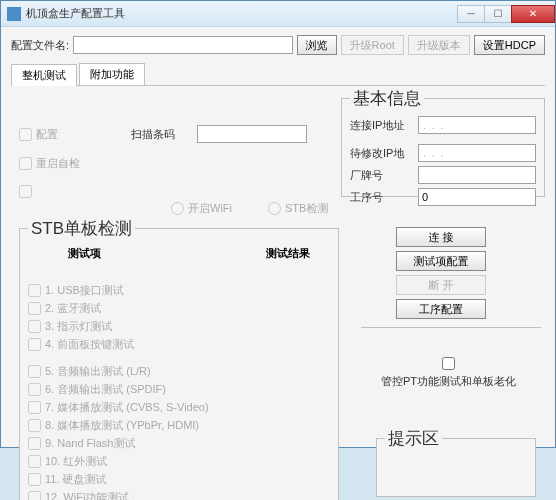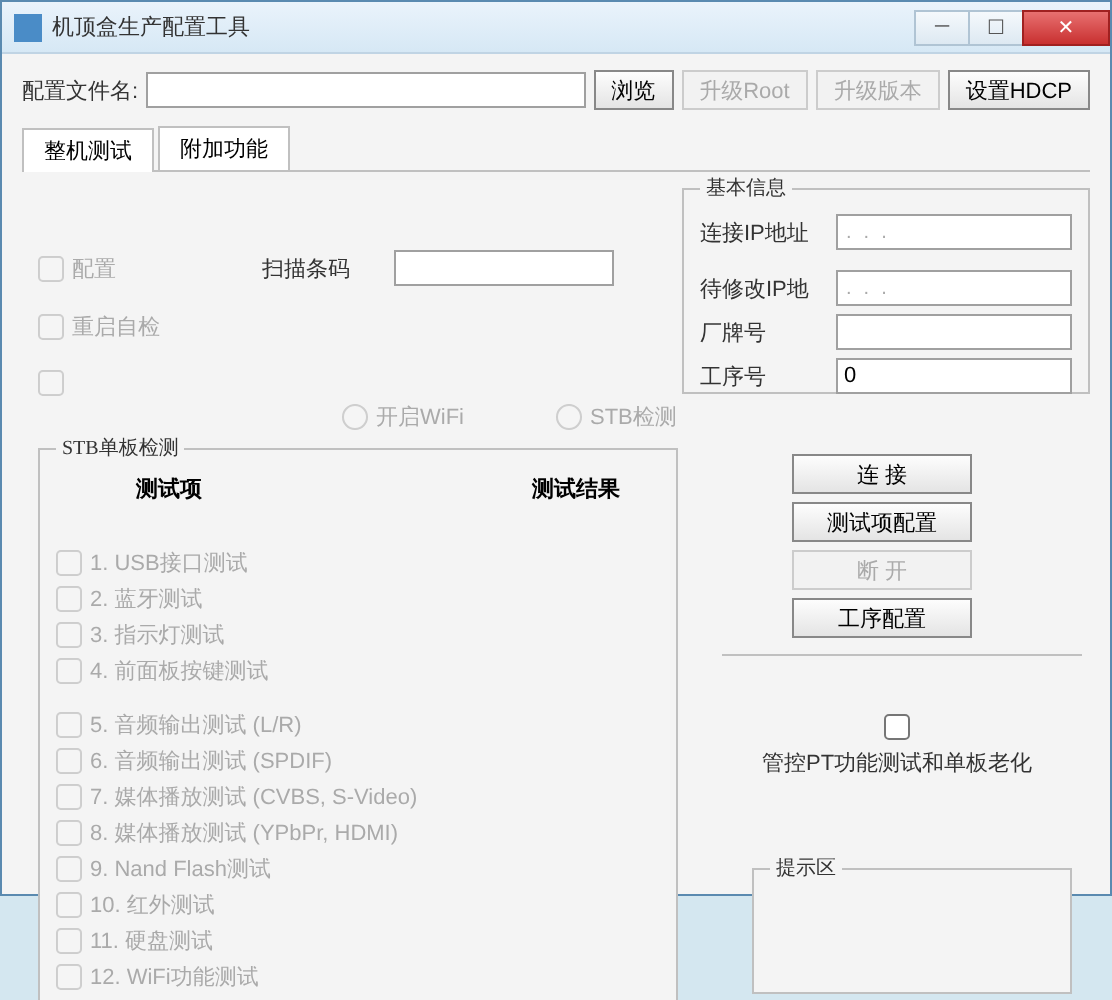--- a/index.html
+++ b/index.html
@@ -14,21 +14,21 @@
 .content { padding: 8px 10px; background: #f4f4f4; height: calc(100% - 26px); position: relative; }
 .toprow { display: flex; align-items: center; gap: 4px; margin-bottom: 8px; }
 .label { color: #333; font-size: 11px; }
 .textbox { border: 1px solid #a0a0a0; background: #fff; height: 18px; padding: 1px 3px; font-size: 11px; }
 .btn { height: 20px; padding: 0 8px; border: 1px solid #888; background: linear-gradient(#fdfdfd,#e4e4e4); font-size: 11px; cursor: pointer; }
 .btn[disabled] { color: #aaa; border-color: #ccc; background: #f2f2f2; cursor: default; }
 .tabs { display: flex; border-bottom: 1px solid #c0c0c0; margin-bottom: 6px; }
 .tab { padding: 3px 10px; border: 1px solid #c0c0c0; border-bottom: none; background: #fff; margin-right: 2px; font-size: 11px; }
 .tab.active { background: #fff; position: relative; top: 1px; }
 fieldset { border: 1px solid #c0c0c0; padding: 6px 8px; font-size: 11px; position: absolute; background: #f4f4f4; }
-legend { padding: 0 3px; color: #333; font-size: 10px; font-family: Liberation Serif, serif; }
+legend { padding: 0 3px; color: #333; font-size: 17px; }
 .chk { display: flex; align-items: center; gap: 4px; color: #aaa; font-size: 11px; }
 .chk input { accent-color: #888; }
 .chk.dark { color: #333; }
 .frow { display: flex; align-items: center; gap: 6px; margin-bottom: 4px; }
 .stb-list { display: flex; flex-direction: column; gap: 3px; margin-top: 20px; }
 .ipfield { display: flex; align-items: center; border: 1px solid #a0a0a0; background: #fff; height: 18px; padding: 0 4px; gap: 6px; color: #aaa; font-size: 10px; }
 .rbtns { display: flex; flex-direction: column; gap: 4px; align-items: center; }
 .rbtns .btn { width: 90px; }
 </style>
 </head>
@@ -74,21 +74,21 @@
         </label>
     </div>
 
     <div style="position:absolute; left:130px; top:98px; width:180px;">
       <div class="frow">
         <span class="label" style="width:60px">扫描条码</span>
         <input class="textbox" style="width: 110px;" value="">
       </div>
     </div>
 
-    <div style="position:absolute; left:170px; top:174px; display:flex; gap:46px;">
+    <div style="position:absolute; left:170px; top:174px; display:flex; gap:36px;">
       <label class="chk">
           <input type="radio" disabled="" style="">
           <span>开启WiFi</span>
         </label>
       <label class="chk">
           <input type="radio" disabled="" style="">
           <span>STB检测</span>
         </label>
     </div>
 

